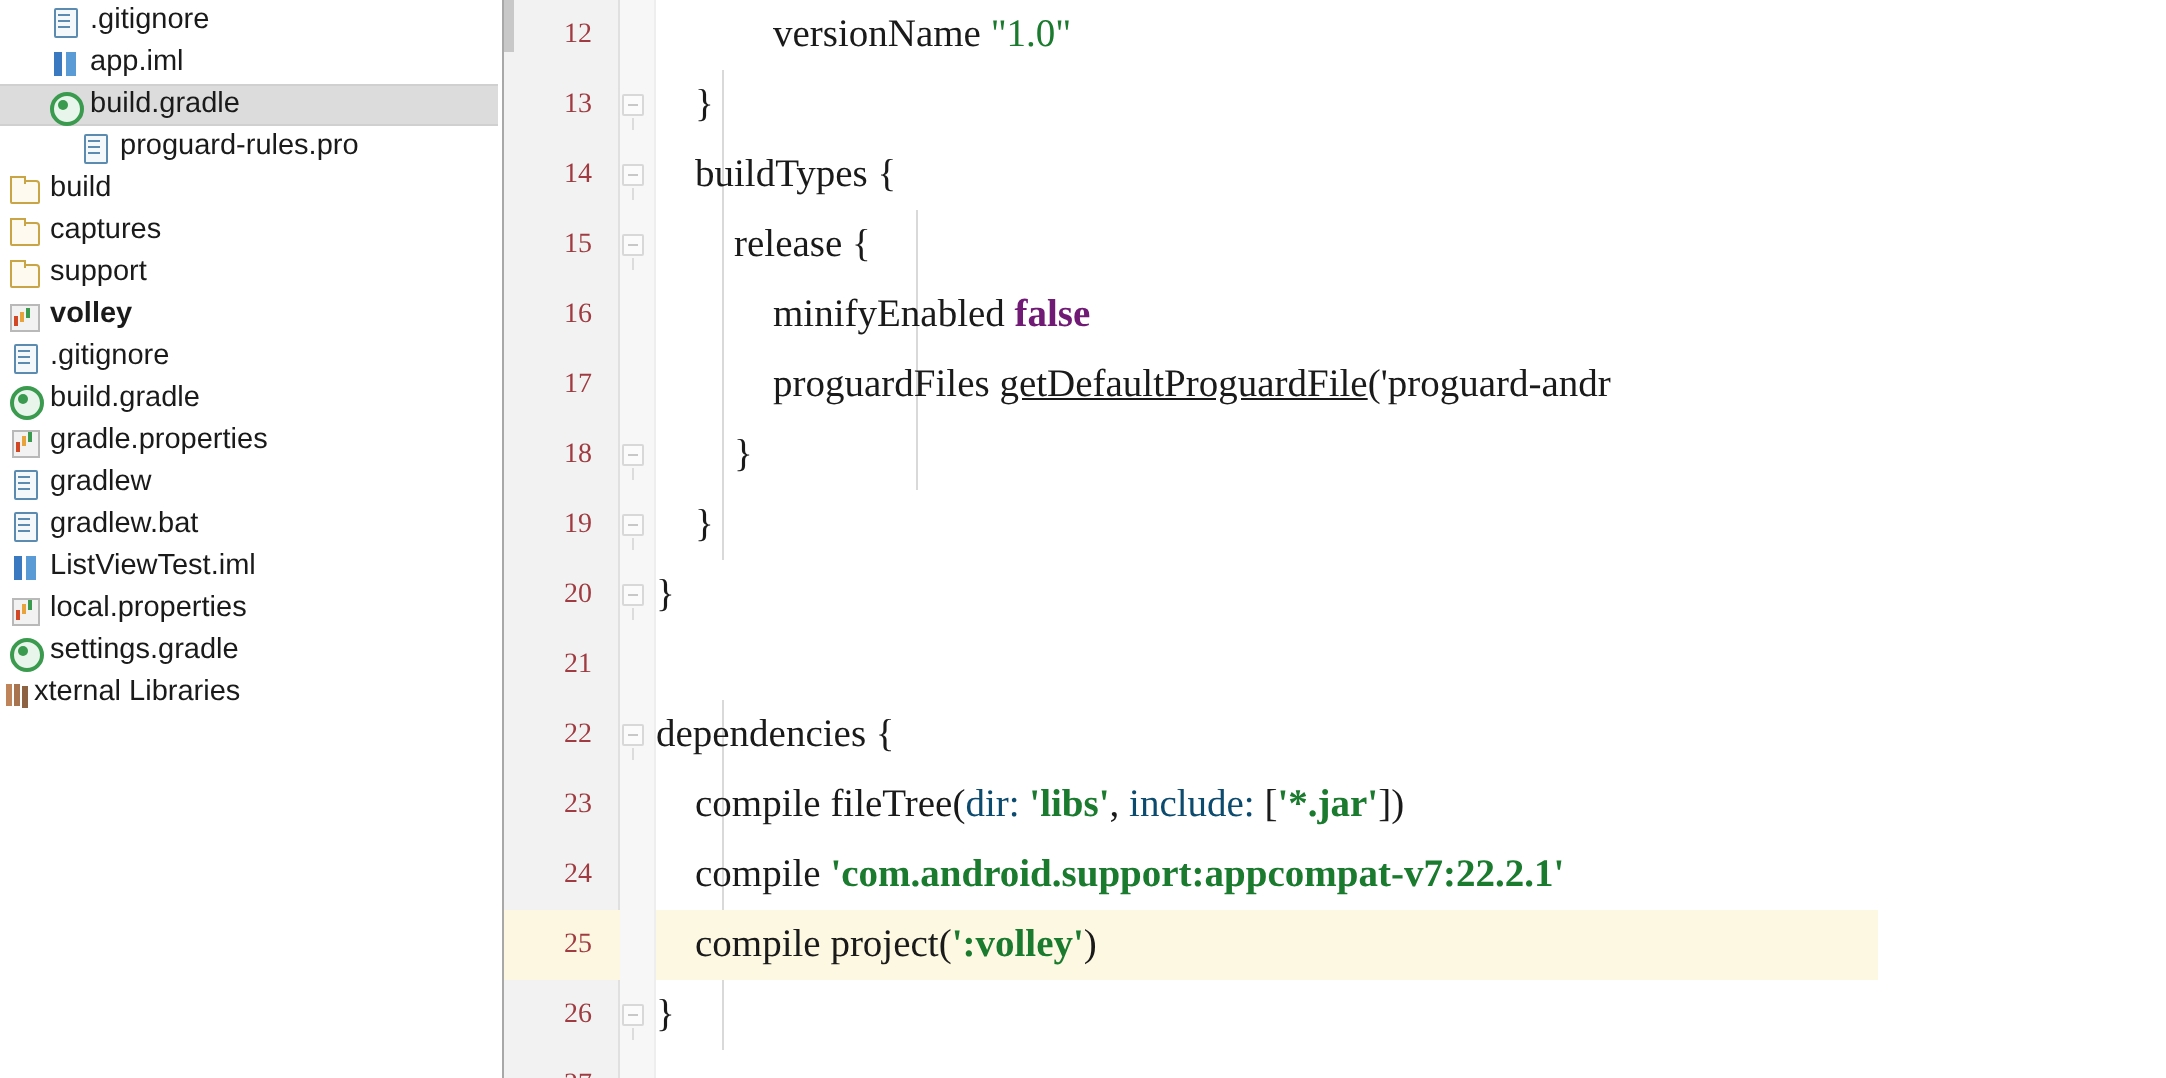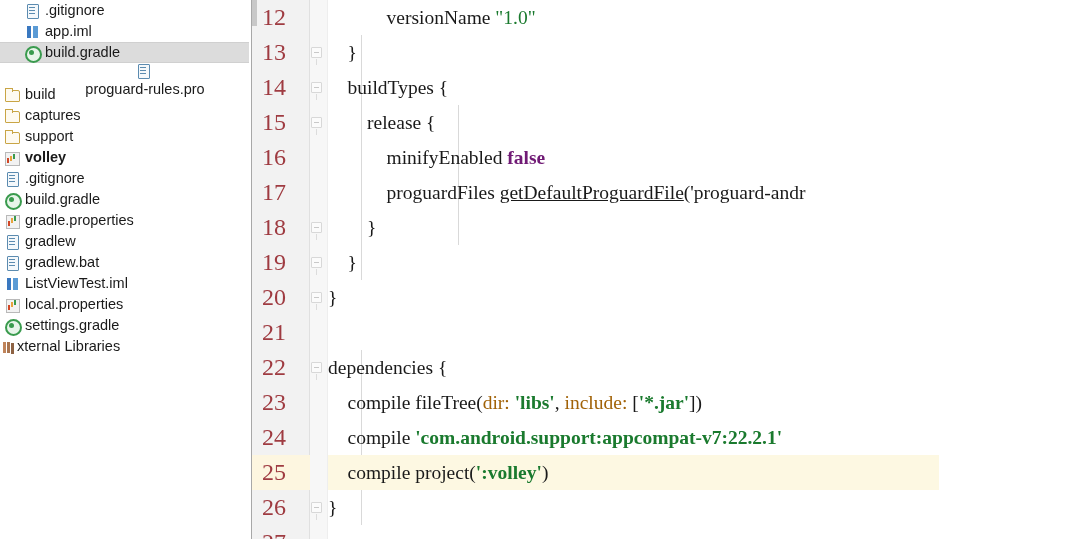--- a/index.html
+++ b/index.html
@@ -202,23 +202,23 @@
   .lnum-bg {
     position: absolute; left: 0; top: 0;
     width: 58px; height: 35px;
   }
   .lnum {
     position: absolute;
     left: 0; top: 0;
     width: 44px;
     height: 35px;
     line-height: 35px;
-    text-align: center;
+    text-align: right;
     font-family: "Liberation Serif", "DejaVu Serif", serif;
-    font-size: 24px;
+    font-size: 14px;
     color: #9f3b41;
   }
   .fold {
     position: absolute;
     left: 59px;
     top: 12px;
     width: 11px; height: 11px;
     border: 1px solid #d8d8d8;
     background: #fbfbfb;
     border-radius: 1px;
@@ -242,21 +242,21 @@
   .guide {
     position: absolute;
     width: 1px;
     background: #d9d9d9;
   }
 
   
   .t-str   { color: #1a7a2e; }
   .t-str-b { color: #1a7a2e; font-weight: bold; }
   .t-kw    { color: #701a75; font-weight: bold; }
-  .t-prm   { color: #a16207; }
+  .t-prm   { color: #0c4a6e; }
   .t-ul    { text-decoration: underline; }
 </style>
 </head>
 <body>
 
 <div class="app">
 
   <div class="sidebar">
     <div id="tree-root">
         <div class="tree-item" style="padding-left: 24px;">
@@ -264,21 +264,21 @@
           <span class="lbl">.gitignore</span>
         </div>
         <div class="tree-item" style="padding-left: 24px;">
           <span class="ico ico-iml"></span>
           <span class="lbl">app.iml</span>
         </div>
         <div class="tree-item selected" style="padding-left: 24px;">
           <span class="ico ico-gradle"></span>
           <span class="lbl">build.gradle</span>
         </div>
-        <div class="tree-item" style="padding-left: 39px; flex-direction: column;">
+        <div class="tree-item" style="padding-left: 39px;">
           <span class="ico ico-file"></span>
           <span class="lbl">proguard-rules.pro</span>
         </div>
         <div class="tree-item" style="padding-left: 4px;">
           <span class="ico ico-folder"></span>
           <span class="lbl">build</span>
         </div>
         <div class="tree-item" style="padding-left: 4px;">
           <span class="ico ico-folder"></span>
           <span class="lbl">captures</span>

